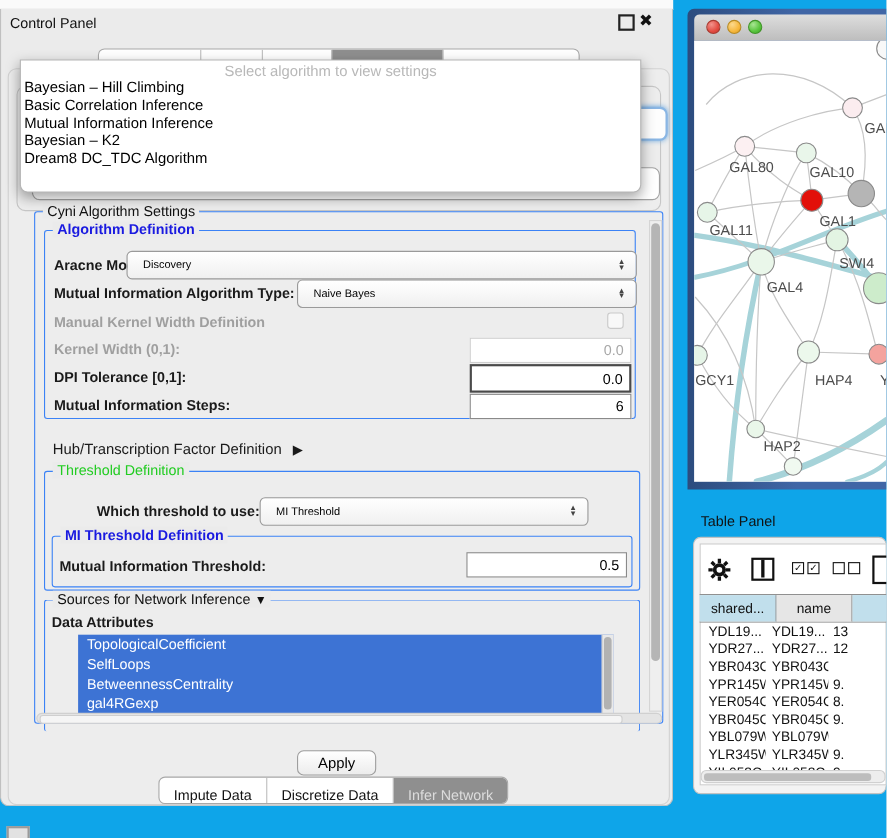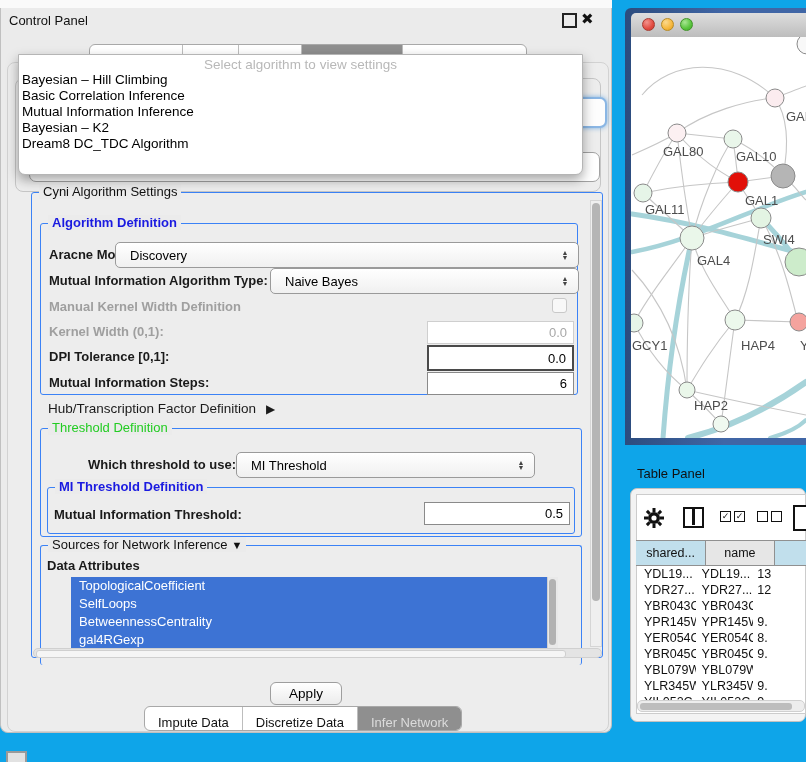--- a/index.html
+++ b/index.html
@@ -37,21 +37,21 @@
   
   .group{position:absolute;border:1px solid #3b82f6;border-radius:3px;box-sizing:border-box;}
   .gtitle{position:absolute;top:-9px;left:7px;background:#ebebeb;padding:0 4px;font-size:13px;color:#111;white-space:nowrap;}
   .gtitle.blue{color:#1a1ae0;font-weight:bold;}
   .gtitle.green{color:#22cc22;font-weight:normal;}
   .lbl{position:absolute;font-size:13px;font-weight:bold;color:#1a1a1a;white-space:nowrap;}
   .lbl.dis{color:#9f9f9f;}
   .lbl.plain{font-weight:normal;}
   .combo{position:absolute;border:1px solid #9a9a9a;border-radius:5px;background:linear-gradient(#ffffff,#f0f0f0);
     box-sizing:border-box;display:flex;align-items:center;}
-  .combo .ctext{flex:1;font-size:13px;padding-left:14px;color:#000;}
+  .combo .ctext{flex:1;font-size:10px;padding-left:14px;color:#000;}
   .combo .spin{width:16px;display:flex;flex-direction:column;align-items:center;margin-right:5px;color:#444;}
   .combo .spin i{font-style:normal;font-size:7px;line-height:5px;}
   .field{position:absolute;border:1px solid #8a8a8a;background:#fff;box-sizing:border-box;
     font-size:13px;text-align:right;padding:0 6px;font-family:inherit;color:#000;}
   .field.dis{border-color:#cfcfcf;color:#a8a8a8;}
   .field.focus{border:2px solid #4a4a4a;}
   .chk{position:absolute;width:15px;height:15px;border:1px solid #c9c9c9;border-radius:3px;background:#f8f8f8;box-sizing:border-box;}
   .attr-list{position:absolute;background:#3d73d4;}
   .attr-item{height:18px;line-height:18px;color:#fff;font-size:13px;padding-left:8px;white-space:nowrap;overflow:hidden;}
   .list-vscroll{position:absolute;width:10px;background:#e9e9e9;border-left:1px solid #d0d0d0;}
@@ -149,21 +149,21 @@
           <div class="popup-item">Basic Correlation Inference</div>
           <div class="popup-item">Mutual Information Inference</div>
           <div class="popup-item">Bayesian – K2</div>
           <div class="popup-item">Dream8 DC_TDC Algorithm</div>
         </div>
     </div>
 
     <div class="group" style="left:30px;top:184px;width:572px;height:466px;">
       <span class="gtitle">Cyni Algorithm Settings</span>
 
-      <div class="group" style="left:8px;top:30px;width:538px;height:172px;">
+      <div class="group" style="left:8px;top:16px;width:538px;height:172px;">
         <span class="gtitle blue">Algorithm Definition</span>
         <span class="lbl" style="left:8px;top:23px;">Aracne Mode:</span>
         <div class="combo" style="left:74px;top:18px;width:464px;height:26px;">
           <span class="ctext">Discovery</span>
           <span class="spin">
               <i>▲</i>
               <i>▼</i>
             </span>
         </div>
         <span class="lbl" style="left:8px;top:49px;">Mutual Information Algorithm Type:</span>

